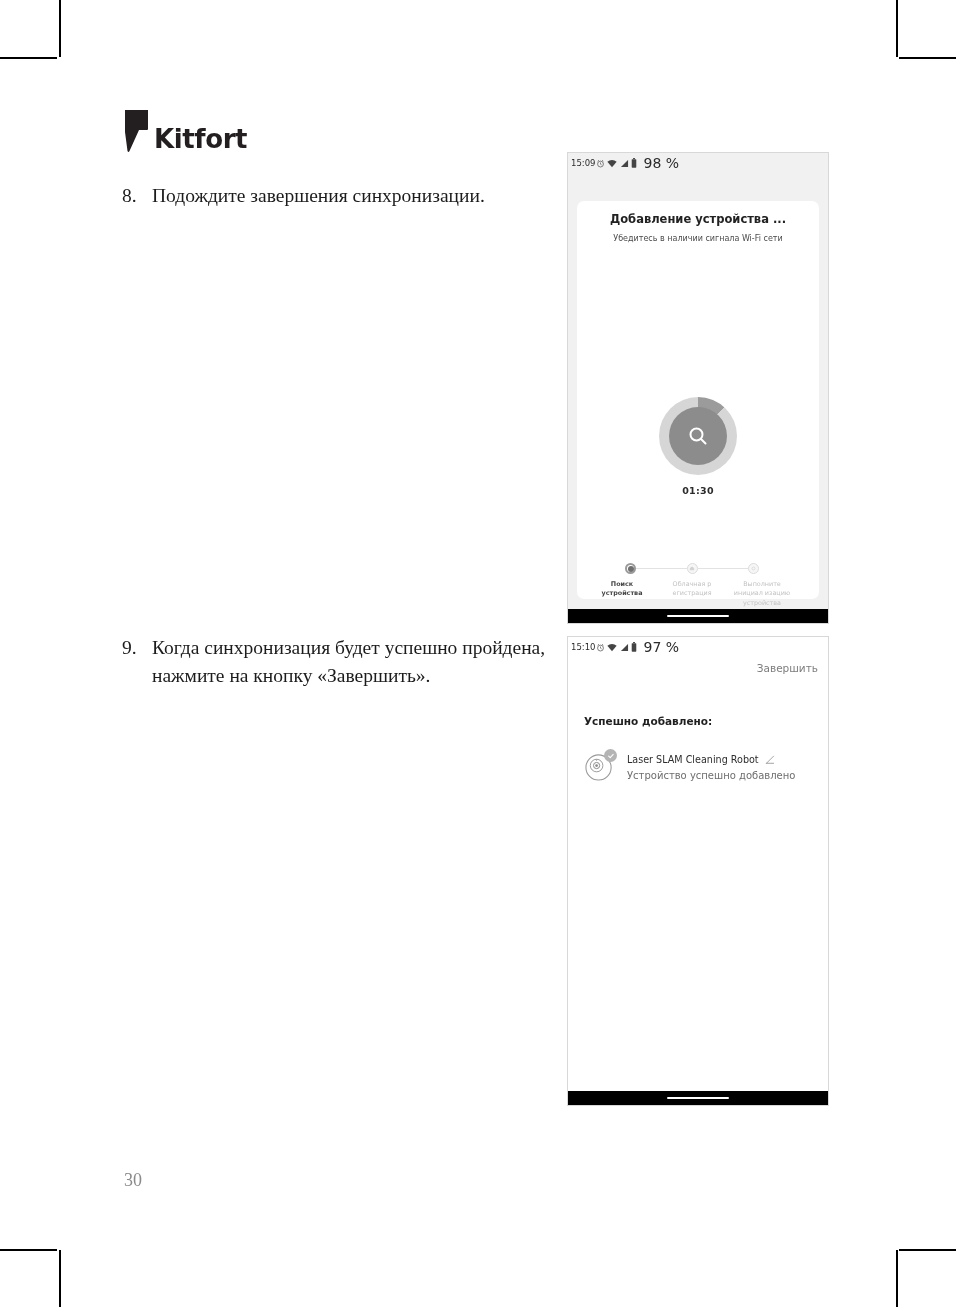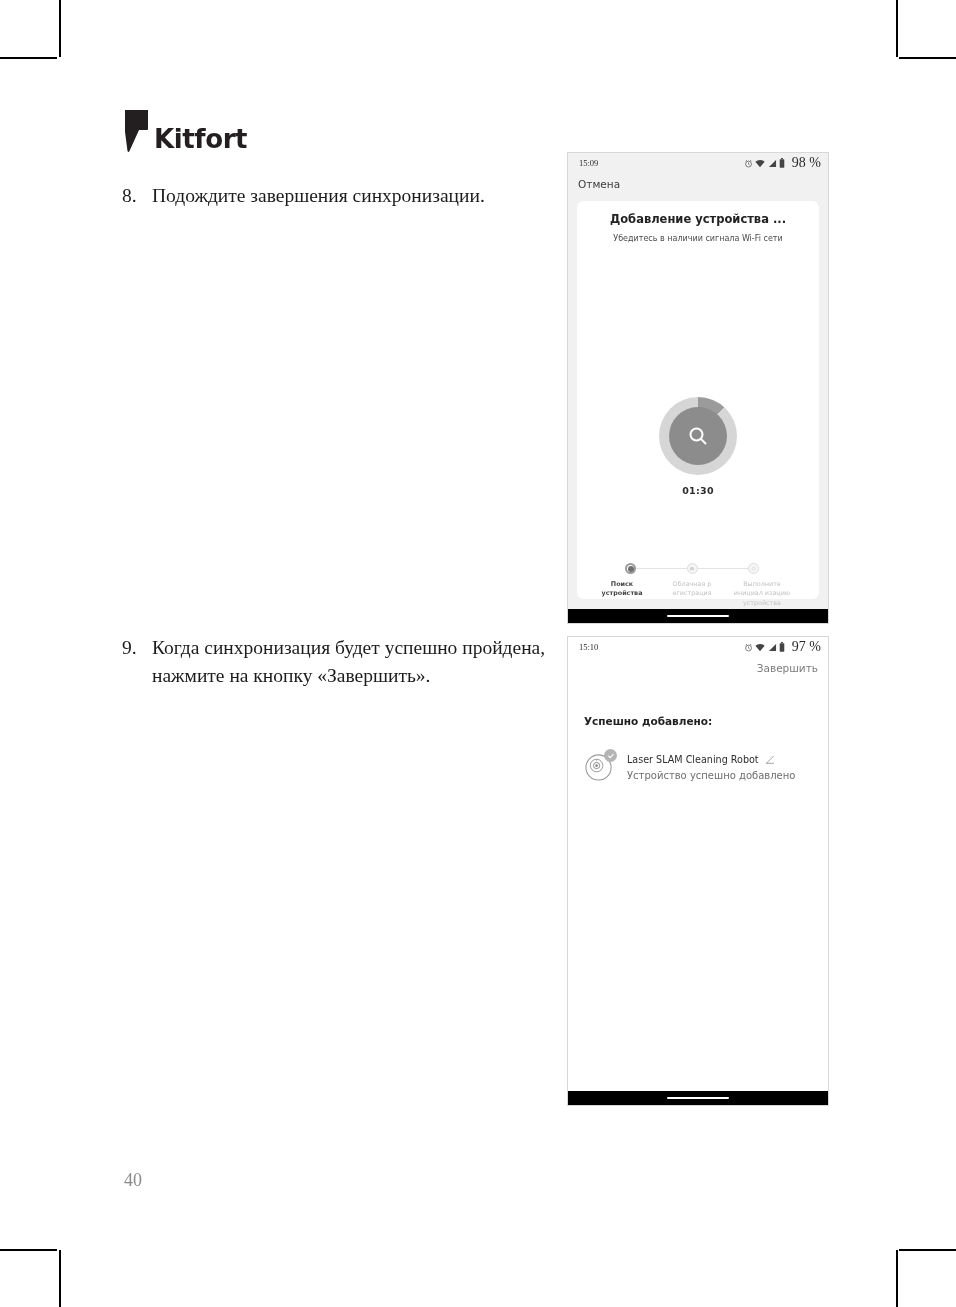--- a/index.html
+++ b/index.html
@@ -113,26 +113,24 @@
     overflow: hidden;
   }
   .screen.gray { background: #f1f1f1; }
   .screen.white { background: #ffffff; }
 
   
   .statusbar {
     height: 18px;
     display: flex;
     align-items: center;
-    justify-content: space-between;
-    padding: 2px 7px 0 11px;
+    padding: 2px 7px 0 3px;
     box-sizing: border-box;
     font-size: 8.5px;
     color: #2b2b2b;
-    font-family: Liberation Serif, serif;
   }
   .sb-right {
     display: flex;
     align-items: center;
     gap: 2.5px;
   }
   .sb-pct { font-size: 14px; margin-left: 4px; }
   .ico { display: inline-block; line-height: 0; }
 
   
@@ -363,21 +361,21 @@
   <div class="item" id="item-8">
     <span class="item-num">8.</span>
     <span class="item-text">Подождите завершения синхронизации.</span>
   </div>
 
   <div class="item" id="item-9">
     <span class="item-num">9.</span>
     <span class="item-text">Когда синхронизация будет успешно пройдена, нажмите на кнопку «Завершить».</span>
   </div>
 
-  <div class="page-number">40</div>
+  <div class="page-number">30</div>
 
   <div class="phone" id="phone-1">
     <div class="screen gray">
 
       <div class="statusbar">
         <span>15:09</span>
         <span class="sb-right">
           <span class="ico">
             <svg width="9" height="9" viewBox="0 0 16 16">
                 <circle cx="8" cy="9" r="5.2" fill="none" stroke="#555" stroke-width="1.3"></circle>
@@ -398,23 +396,20 @@
           <span class="ico">
             <svg width="6" height="10" viewBox="0 0 8 14">
                 <rect x="2.7" y="0" width="2.6" height="1.6" fill="#444"></rect>
                 <rect x="0.8" y="1.6" width="6.4" height="12" rx="1" fill="#444"></rect>
               </svg>
           </span>
           <span class="sb-pct">98 %</span>
         </span>
       </div>
 
-      <div class="navrow">
-        <span class="nav-btn">Отмена</span>
-      </div>
 
       <div class="card">
         <div class="card-title">Добавление устройства ...</div>
         <div class="card-sub">Убедитесь в наличии сигнала Wi-Fi сети</div>
 
         <div class="ring-wrap">
           <div class="ring">
             <div class="ring-inner">
               <span class="ico">
                 <svg width="24" height="24" viewBox="0 0 24 24">

